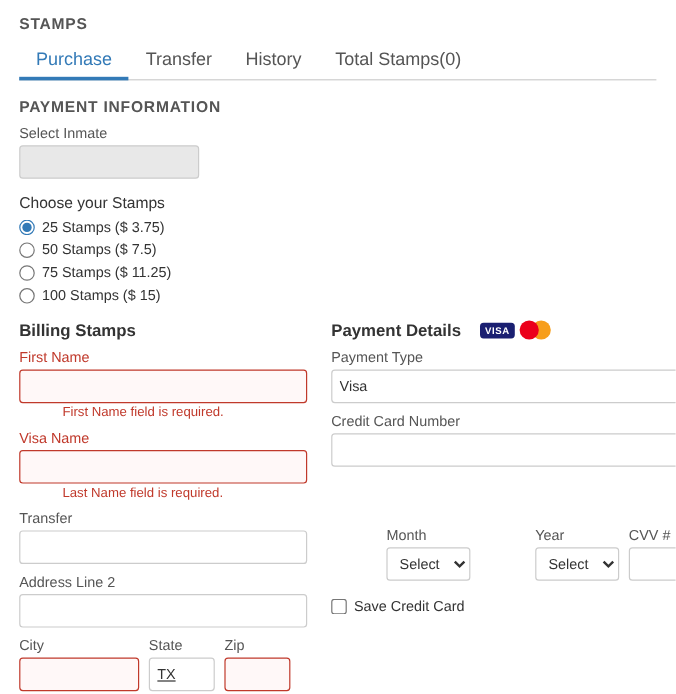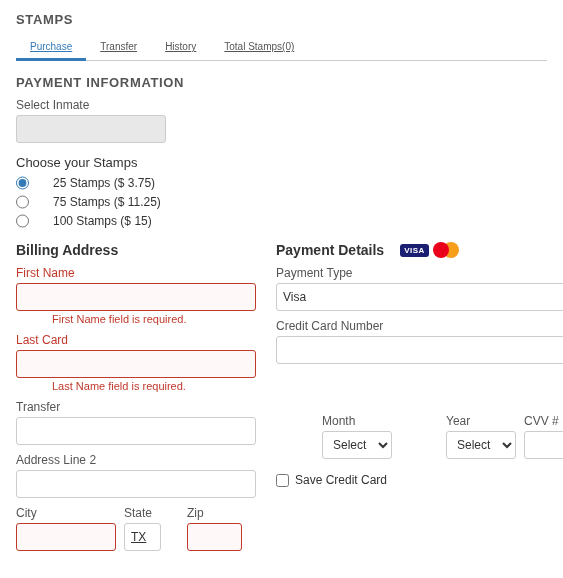--- a/index.html
+++ b/index.html
@@ -25,25 +25,24 @@
       border-bottom: 1px solid #ccc;
       margin-bottom: 14px;
     }
     .tabs {
       display: flex;
       gap: 0;
     }
     .tab {
       padding: 6px 14px;
       cursor: pointer;
-      font-size: 10px;
+      font-size: 15px;
       color: #555;
       border-bottom: 3px solid transparent;
       margin-bottom: -1px;
-      text-decoration: underline;
     }
     .tab.active {
       color: #337ab7;
       border-bottom: 3px solid #337ab7;
       font-weight: 500;
     }
     .section-title {
       font-size: 13px;
       font-weight: bold;
       color: #555;
@@ -96,21 +95,22 @@
     .stamps-section {
       margin-bottom: 14px;
     }
     .stamps-title {
       font-size: 13px;
       color: #333;
       margin-bottom: 6px;
     }
     .radio-option {
       display: flex;
-      gap: 24px;
+      align-items: center;
+      gap: 6px;
       margin-bottom: 5px;
       font-size: 12px;
     }
     .radio-option input[type="radio"] {
       accent-color: #337ab7;
     }
     .two-col {
       display: flex;
       gap: 20px;
     }
@@ -256,41 +256,45 @@
   </div>
 
   <div class="stamps-section">
     <div class="stamps-title">Choose your Stamps</div>
     <div class="radio-option">
       <input type="radio" name="stamps" checked="" style="">
       <span>25 Stamps ($ 3.75)</span>
     </div>
     <div class="radio-option">
       <input type="radio" name="stamps" style="">
+      <span>50 Stamps ($ 7.5)</span>
+    </div>
+    <div class="radio-option">
+      <input type="radio" name="stamps" style="">
       <span>75 Stamps ($ 11.25)</span>
     </div>
     <div class="radio-option">
       <input type="radio" name="stamps" style="">
       <span>100 Stamps ($ 15)</span>
     </div>
   </div>
 
   <div class="two-col">
 
     <div class="col-left">
-      <div class="billing-title">Billing Address</div>
+      <div class="billing-title">Billing Stamps</div>
 
       <div class="field-group">
         <span class="form-label-required">First Name</span>
         <input class="form-input error" type="text" style="">
         <div class="error-msg">First Name field is required.</div>
       </div>
 
       <div class="field-group">
-        <span class="form-label-required">Last Card</span>
+        <span class="form-label-required">Visa Name</span>
         <input class="form-input error" type="text" style="">
         <div class="error-msg">Last Name field is required.</div>
       </div>
 
       <div class="field-group address-row">
         <span class="form-label">Transfer</span>
         <input class="form-input" type="text" style="">
       </div>
 
       <div class="field-group address-row">
@@ -298,21 +302,21 @@
         <input class="form-input" type="text" style="">
       </div>
 
       <div class="state-zip-row">
         <div class="city-field field-group">
           <span class="form-label">City</span>
           <input class="form-input error" type="text" style="width: 100px;">
         </div>
         <div class="state-field field-group">
           <span class="form-label">State</span>
-          <input class="form-input" type="text" style="width: 37px; text-decoration: underline;" value="TX">
+          <input class="form-input" type="text" style="width: 55px; text-decoration: underline;" value="TX">
         </div>
         <div class="zip-field field-group">
           <span class="form-label">Zip</span>
           <input class="form-input error" type="text" style="width: 55px;">
         </div>
       </div>
     </div>
 
     <div class="col-right">
       <div class="payment-header">

